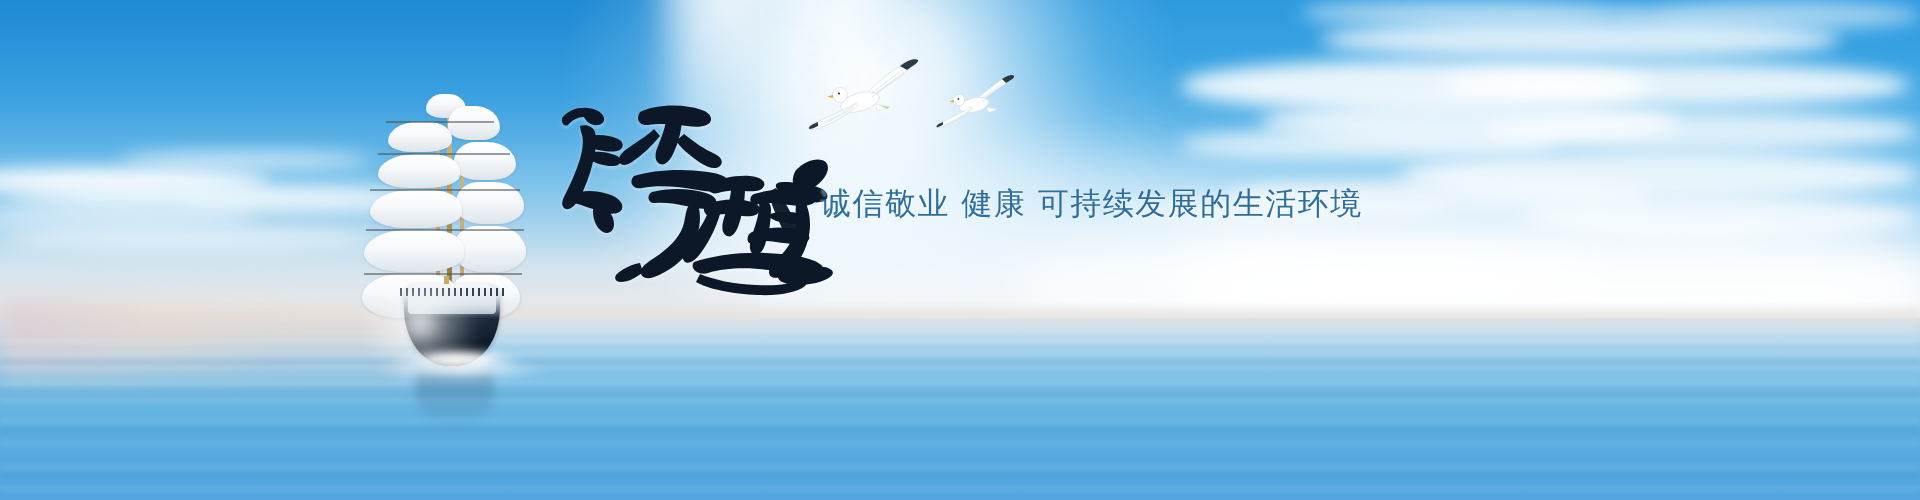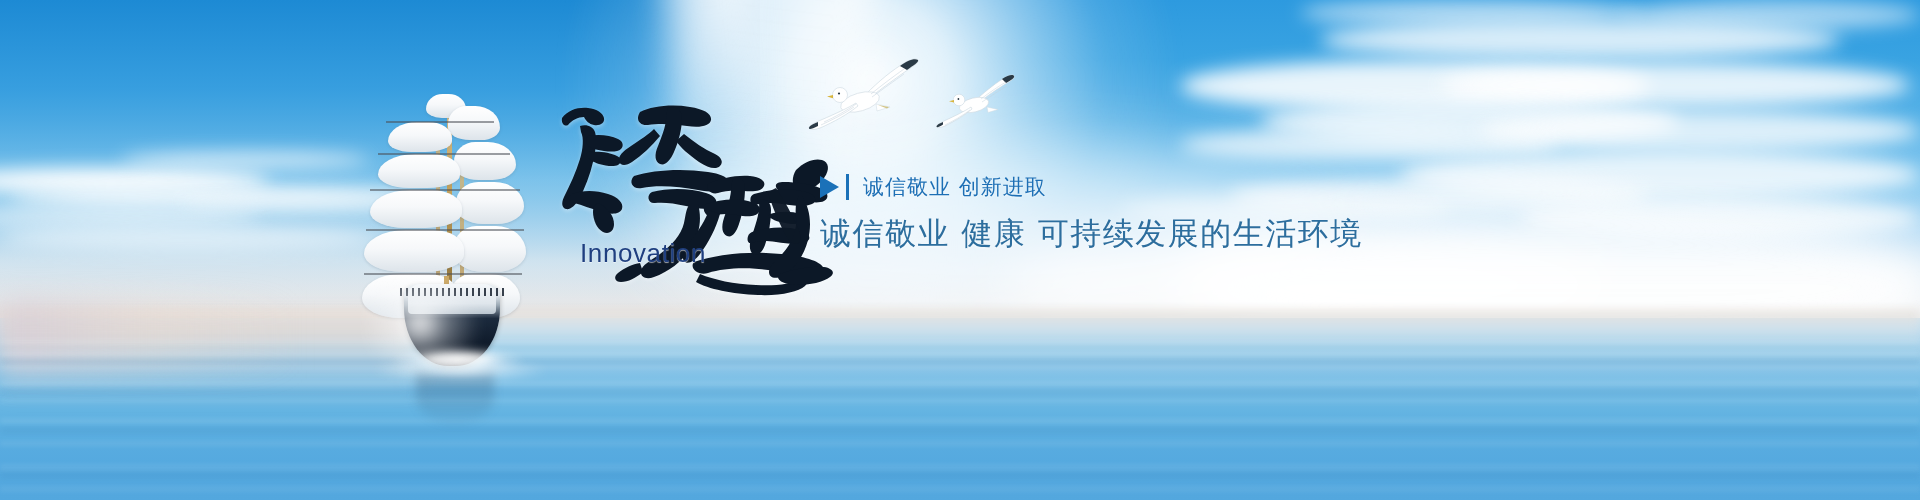--- a/index.html
+++ b/index.html
@@ -568,24 +568,18 @@
 
         <path d="M232 178 C246 173 262 170 276 171 C284 172 288 177 282 181
                  C276 186 262 189 248 189 C238 189 229 185 230 180 Z"></path>
 
         <path d="M228 92 C236 104 244 118 250 132 C254 141 253 148 248 148 C243 148 238 141 233 130
                  C227 117 222 104 220 96 Z" opacity=".96"></path>
       </g>
     </svg>
   </div>
 
-  <div class="innovation">Innovation</div>
 
   <div class="slogan">
-    <div class="slogan-row1">
-      <div class="play-triangle"></div>
-      <div class="divider-bar"></div>
-      <div class="slogan-line1">诚信敬业  创新进取</div>
-    </div>
     <div class="slogan-line2">诚信敬业  健康  可持续发展的生活环境</div>
   </div>
 
 </div>
 
 </body></html>

